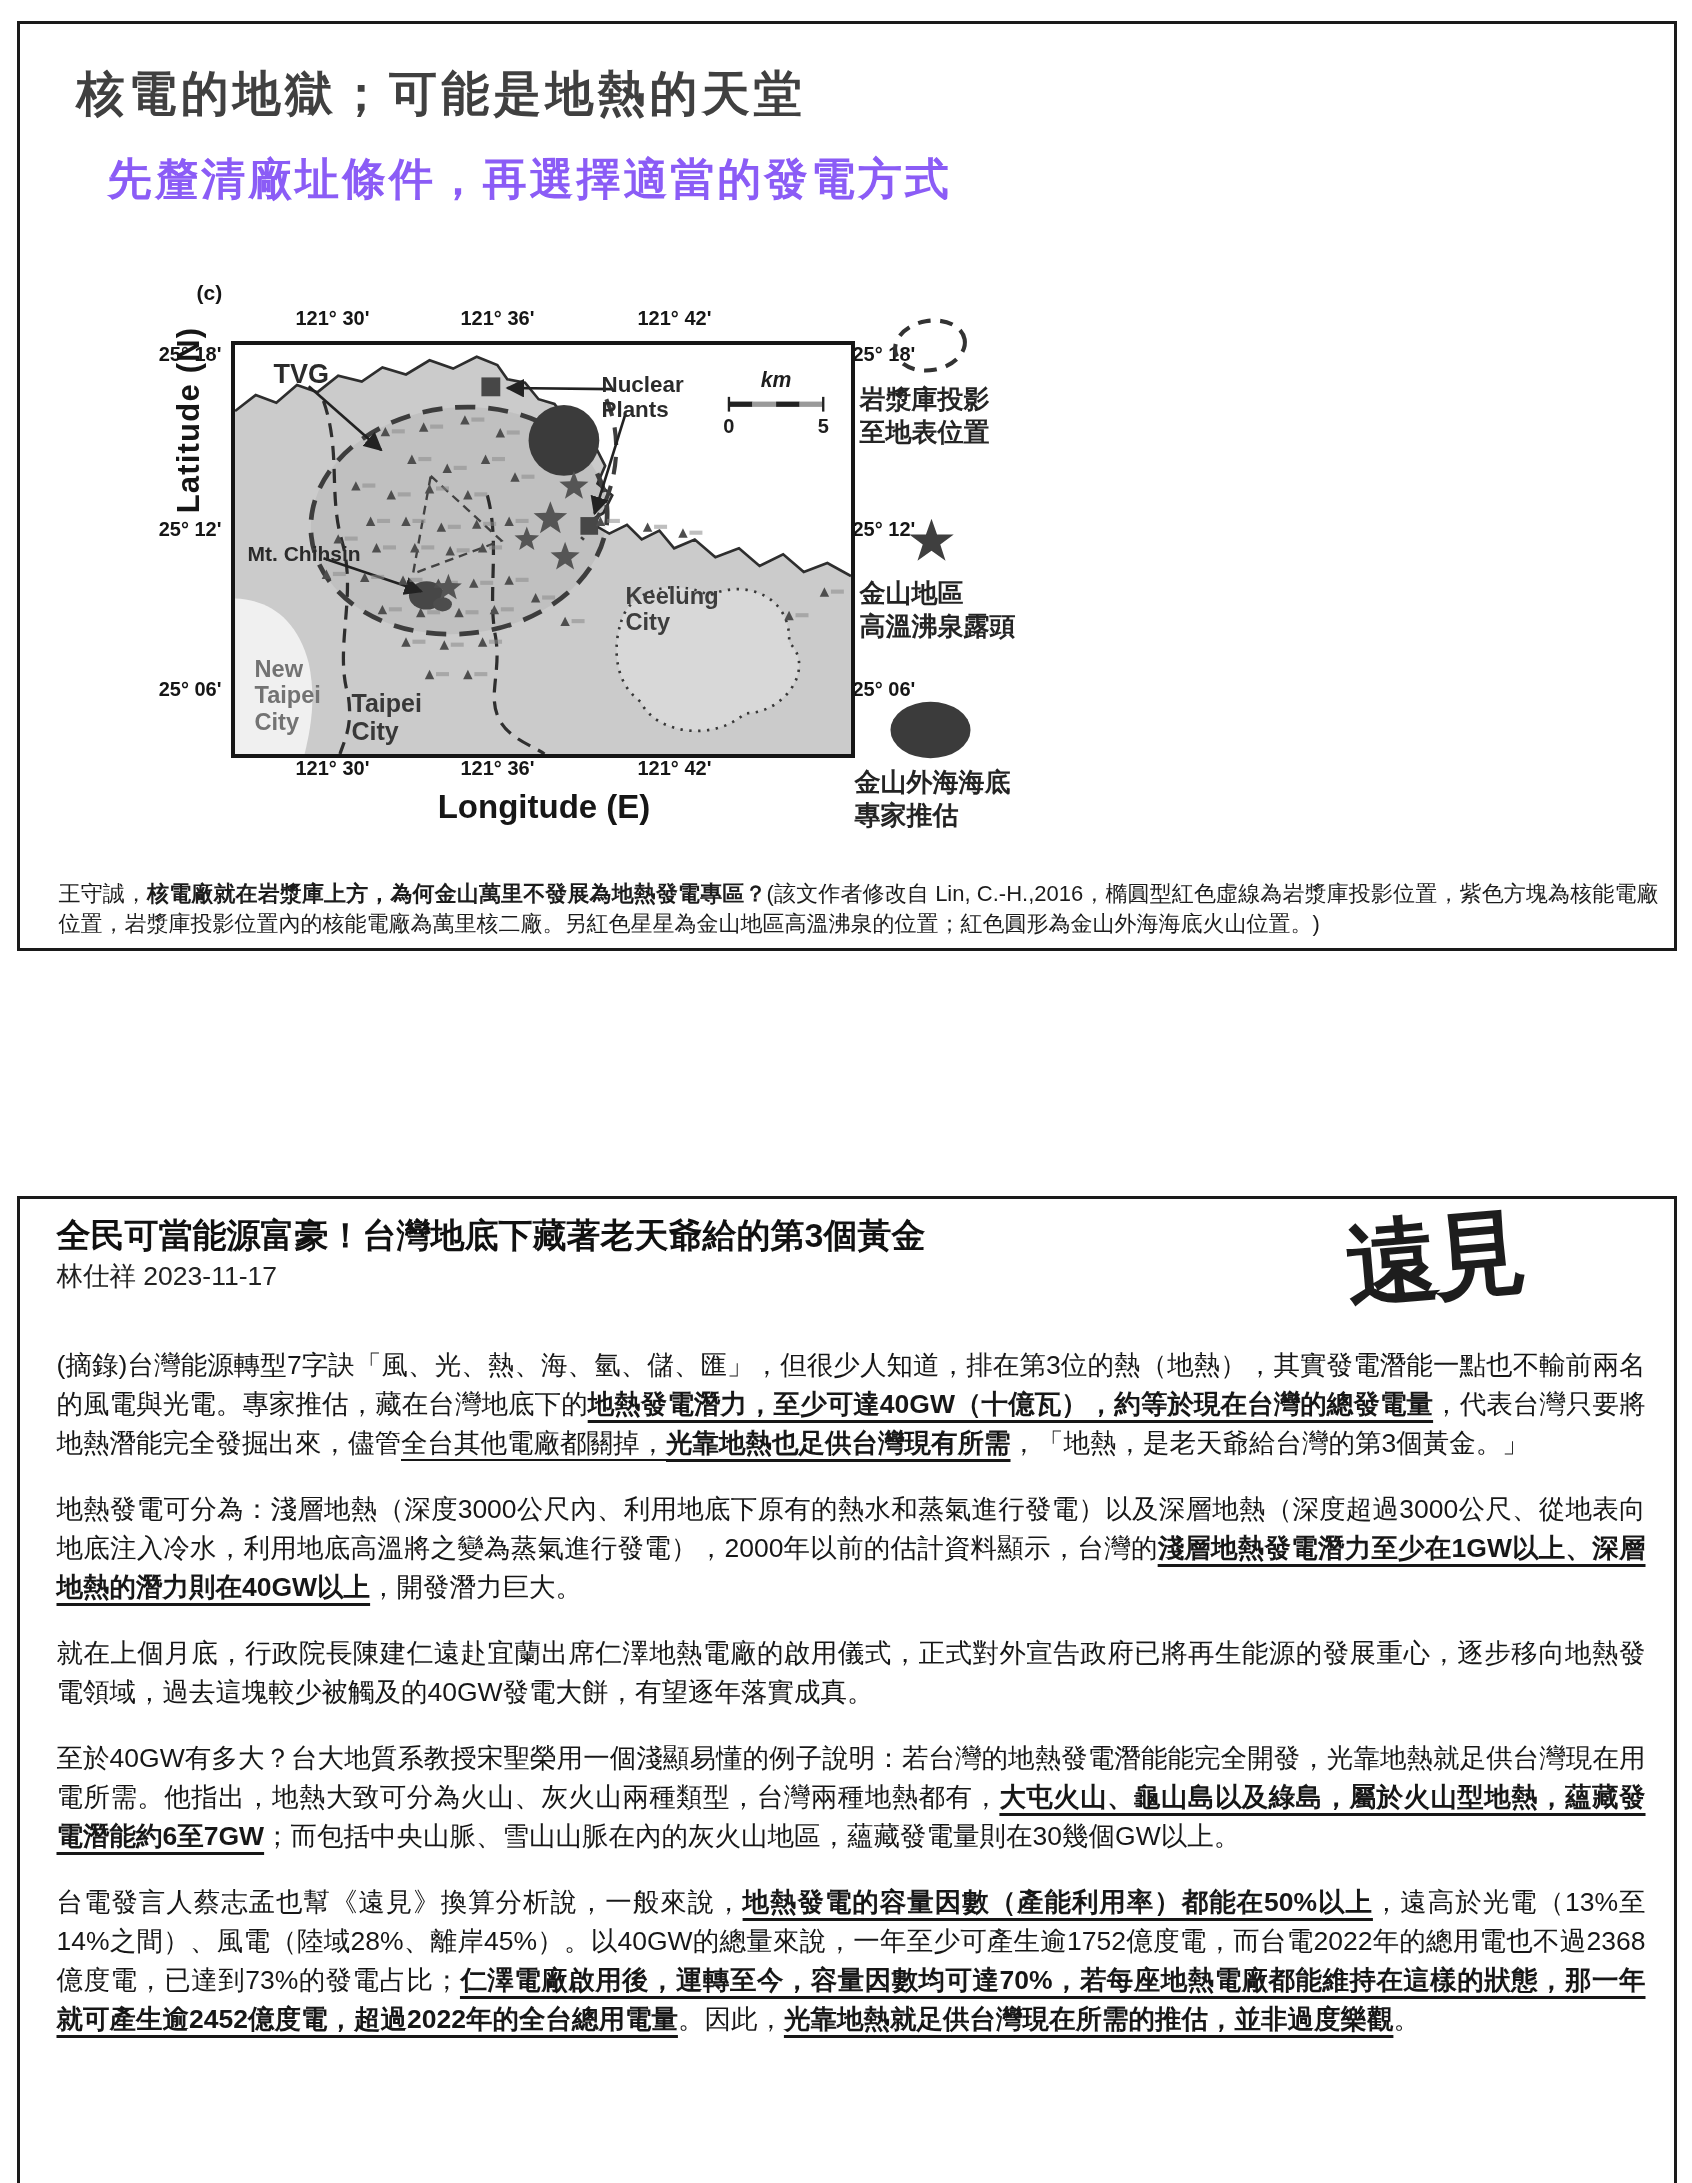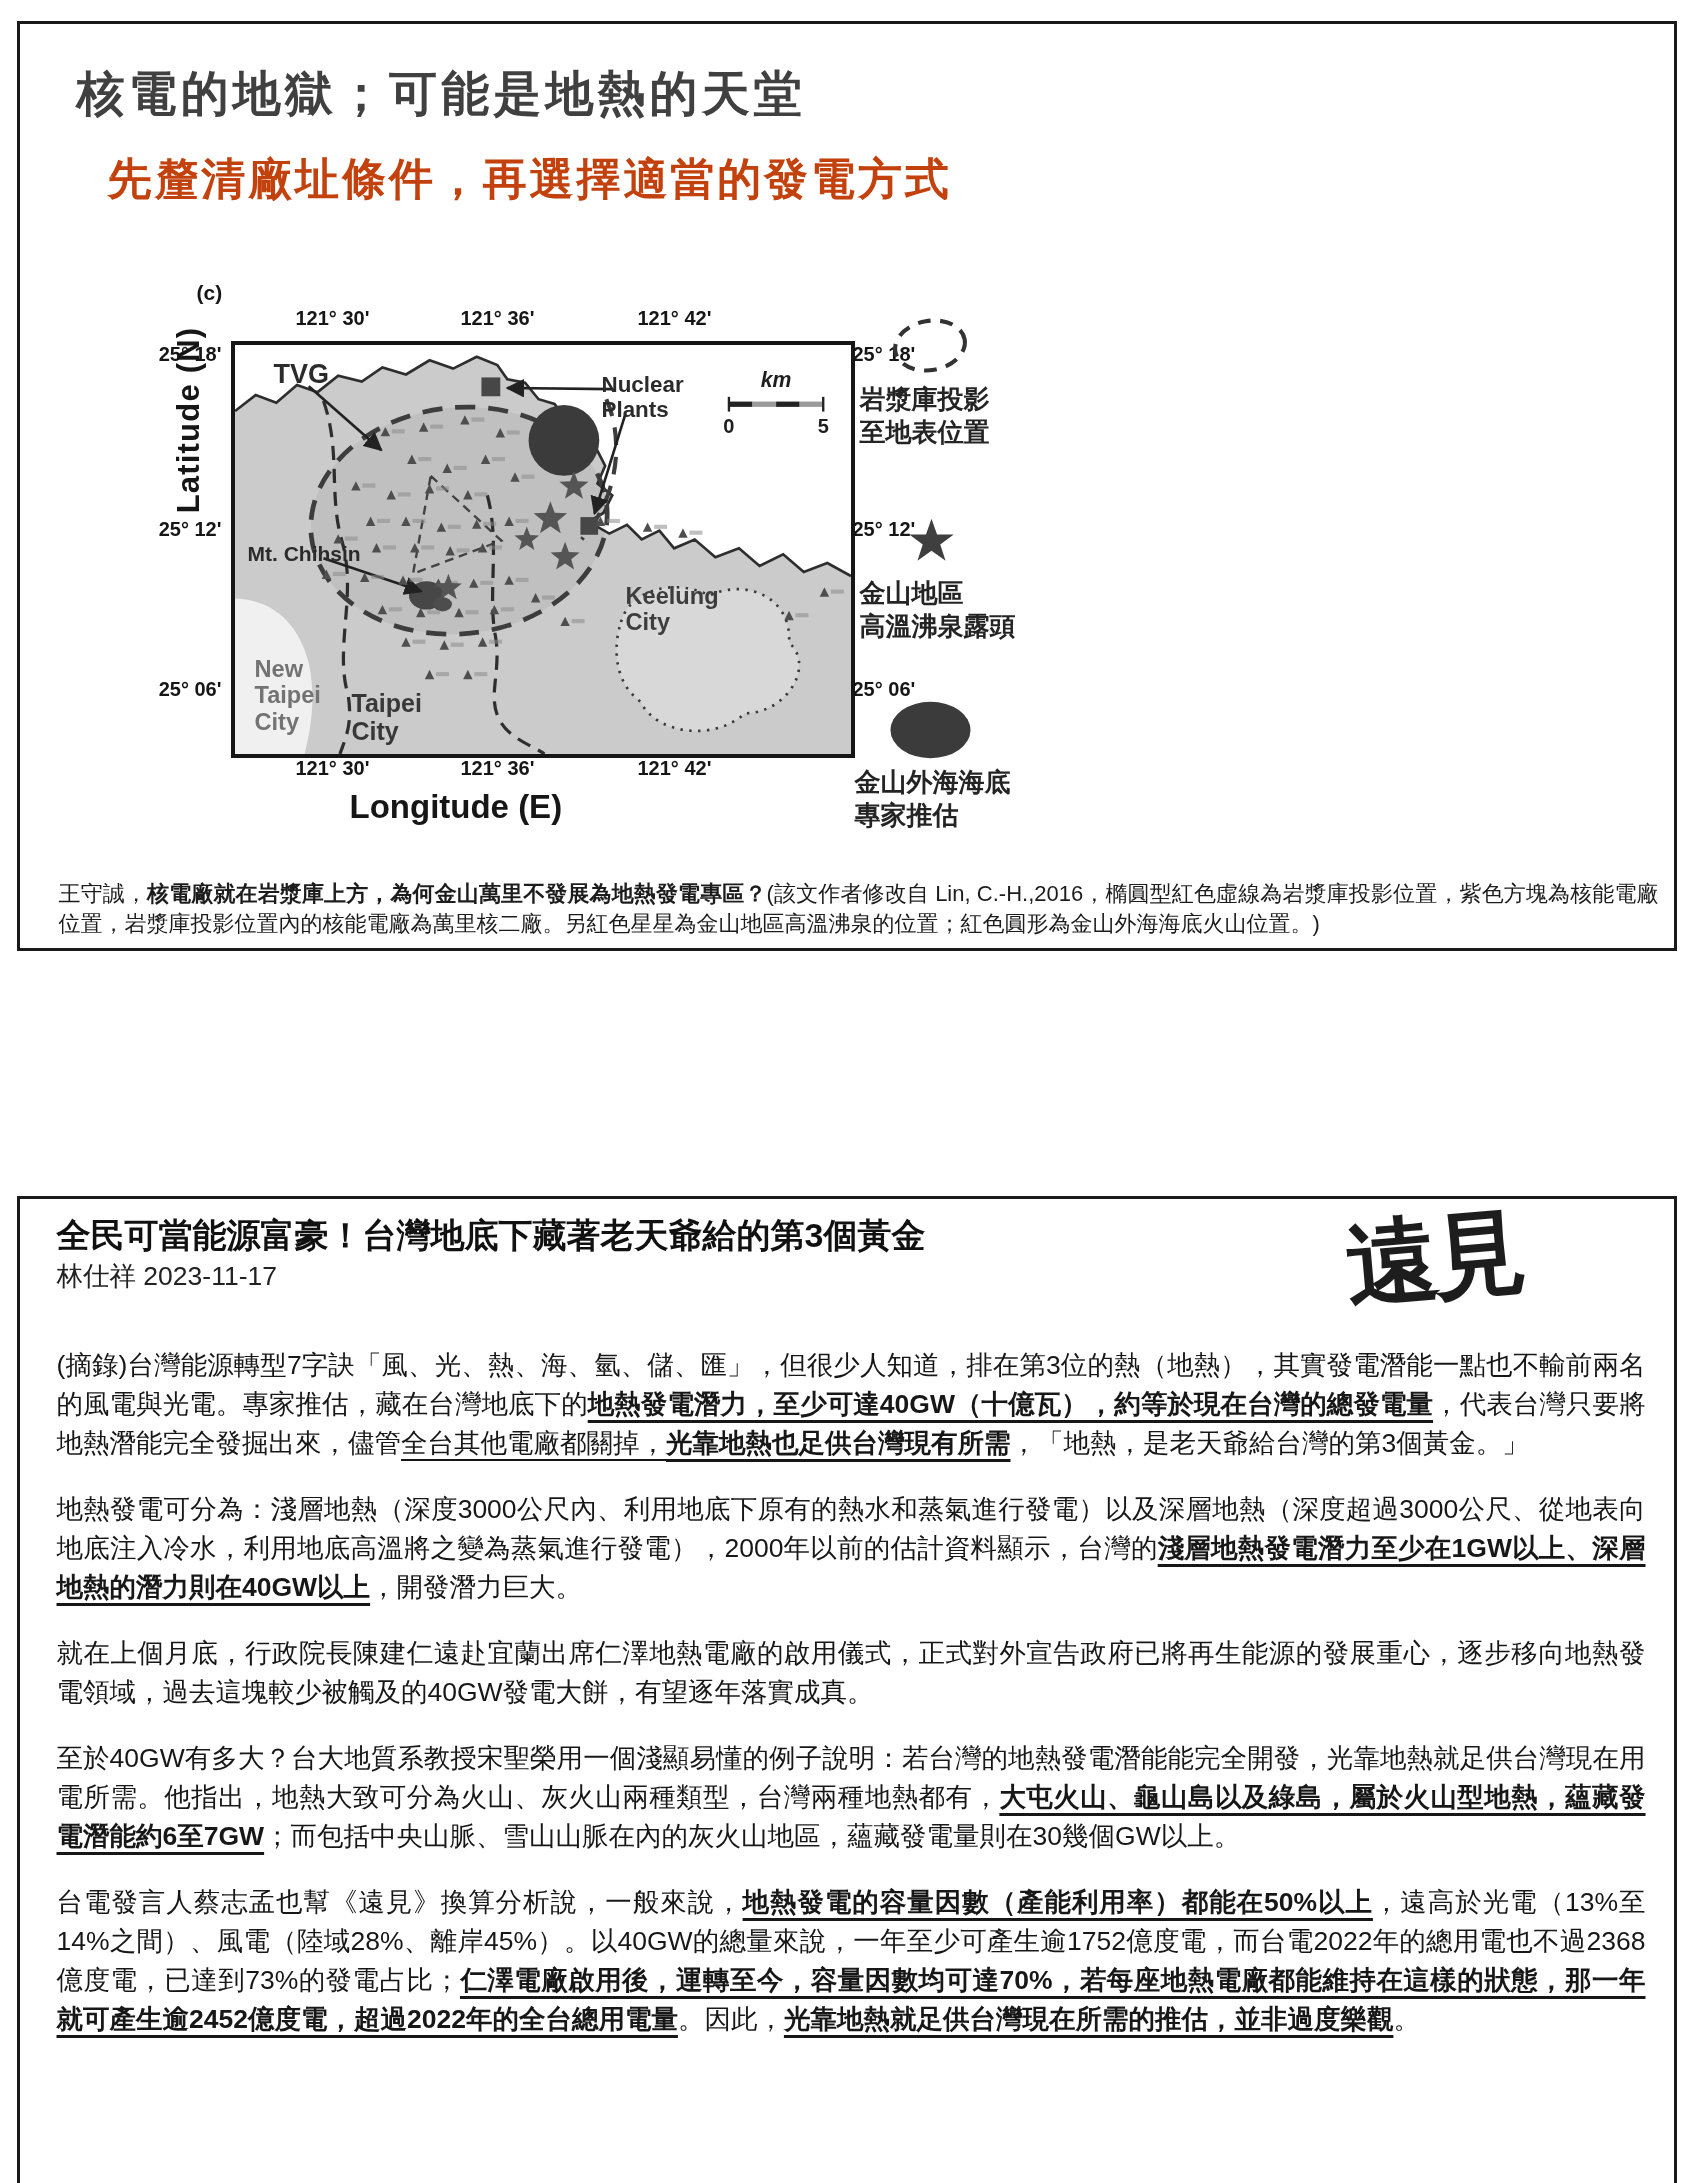--- a/index.html
+++ b/index.html
@@ -4,25 +4,25 @@
 <style>
   html,body{margin:0;padding:0;background:#ffffff;width:1692px;height:2183px;position:relative;
     font-family:"Liberation Sans",sans-serif;color:#161616;}
   .box{position:absolute;left:16.5px;background:#fff;border:3.5px solid #1a1a1a;box-sizing:border-box;}
   #box1{top:21px;width:1660px;height:930px;}
   #box2{top:1196px;width:1660px;height:1092px;}
   .abs{position:absolute;}
 
   
   .t1{left:57px;top:38px;font-size:48px;font-weight:800;letter-spacing:4.1px;white-space:nowrap;color:#404040;}
-  .t2{left:88px;top:126px;font-size:44px;font-weight:800;letter-spacing:2.9px;white-space:nowrap;color:#c2410c;}
+  .t2{left:88px;top:126px;font-size:44px;font-weight:800;letter-spacing:2.9px;white-space:nowrap;color:#8b5cf6;}
   .clabel{left:177px;top:257px;font-size:21px;font-weight:700;}
   .ytitle{left:4.7px;top:378px;width:330px;text-align:center;font-size:31px;font-weight:800;
     transform:rotate(-90deg);transform-origin:center;letter-spacing:1.2px;}
-  .xtitle{left:330px;top:764px;width:389px;text-align:left;font-size:33px;font-weight:800;}
+  .xtitle{left:330px;top:764px;width:389px;text-align:center;font-size:33px;font-weight:800;}
   .tick{font-size:20px;font-weight:700;white-space:nowrap;height:23.6px;line-height:23.6px;}
   .xt0{left:276px;top:283px;}  .xt1{left:441px;top:283px;}  .xt2{left:618px;top:283px;}
   .xb0{left:276px;top:733px;} .xb1{left:441px;top:733px;} .xb2{left:618px;top:733px;}
   .yl{width:77px;text-align:right;} .yr{text-align:left;}
   .yl0{left:125px;top:319px;} .yl1{left:125px;top:494px;} .yl2{left:125px;top:654px;}
   .yr0{left:833px;top:319px;} .yr1{left:833px;top:494px;} .yr2{left:833px;top:654px;}
   .frame{left:211px;top:317px;width:616px;height:409px;border:4.1px solid #161616;background:#fff;}
   .maplabel{font-weight:700;color:#2b2b2b;white-space:pre-line;line-height:1.12;}
   .lbl-tvg{left:254px;top:335px;font-size:27px;}
   .lbl-nuc{left:582px;top:348px;width:165px;font-size:22.4px;}

